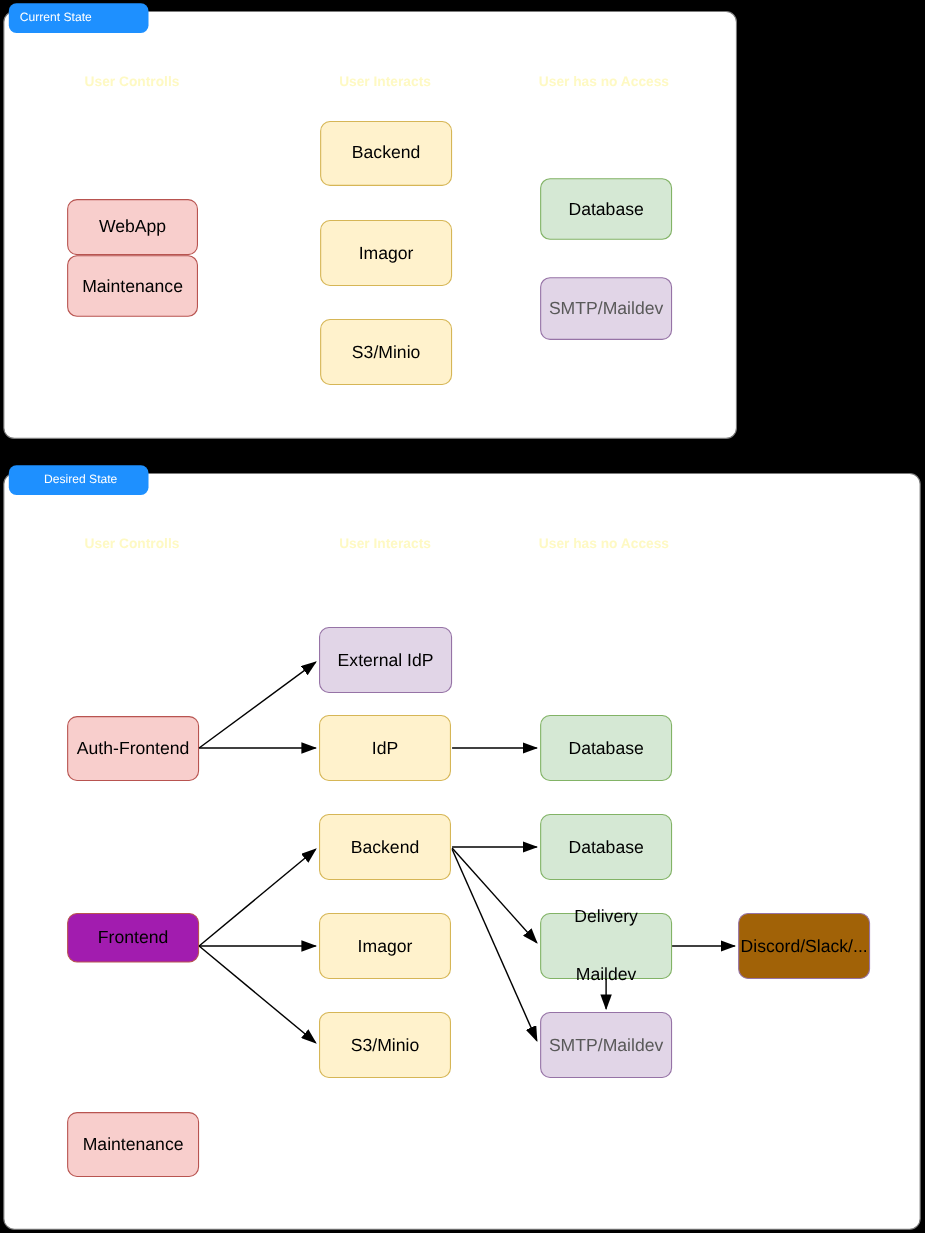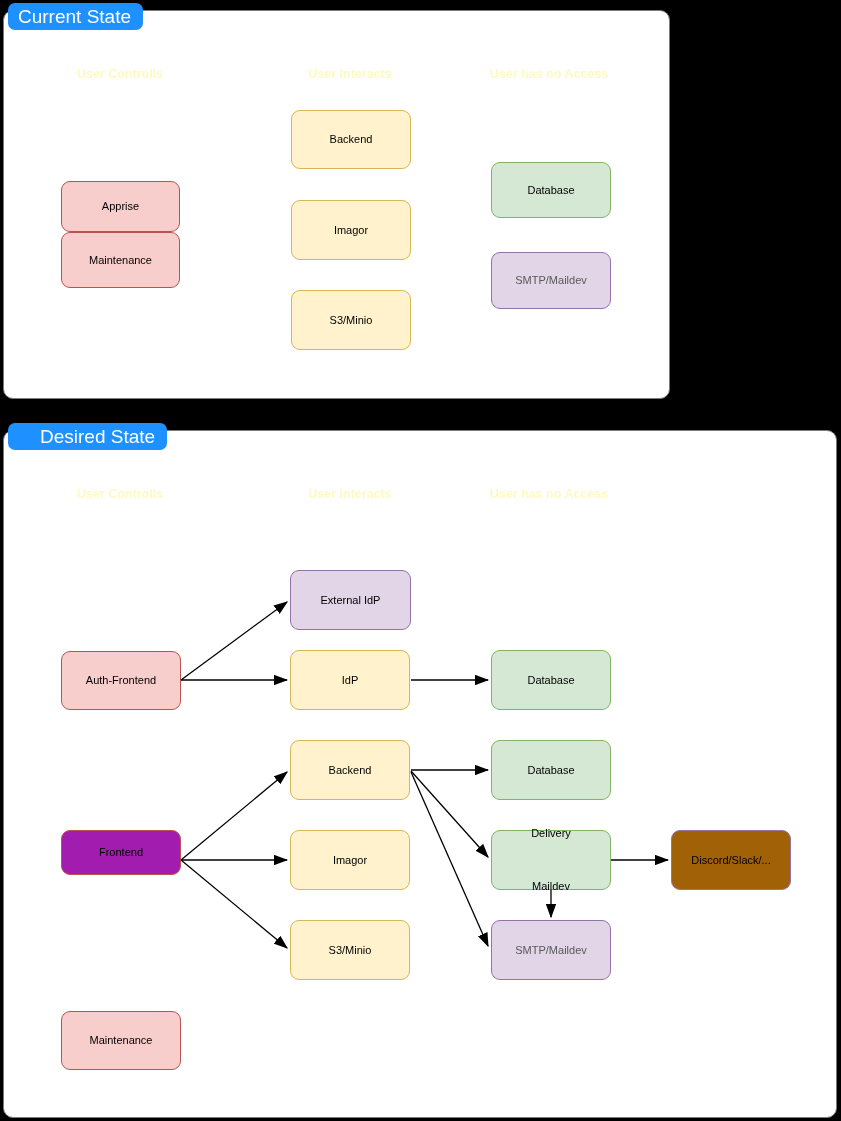--- a/index.html
+++ b/index.html
@@ -21,21 +21,21 @@
     position: absolute;
     background: #ffffff;
     border: 1px solid #7b7b7b;
     border-radius: 10px;
     box-sizing: border-box;
   }
   .badge {
     position: absolute;
     color: #ffffff;
     border-radius: 7px;
-    font-size: 19px;
+    font-size: 11px;
     line-height: 27px;
     padding: 0 12px 0 10px;
     box-sizing: border-box;
     white-space: nowrap;
     z-index: 6;
   }
   .col-header {
     position: absolute;
     transform: translate(-50%, -50%);
     font-size: 12.5px;
@@ -45,21 +45,21 @@
     z-index: 3;
   }
   .node {
     position: absolute;
     border-radius: 9px;
     box-sizing: border-box;
     display: flex;
     flex-direction: column;
     align-items: center;
     justify-content: center;
-    font-size: 11px;
+    font-size: 16px;
     color: #000000;
     text-align: center;
     line-height: 15px;
     z-index: 3;
   }
   #edges-layer {
     position: absolute;
     left: 0; top: 0;
     width: 841px;
     height: 1121px;
@@ -69,21 +69,21 @@
 </style>
 </head>
 <body>
 
 <div id="stage">
     <div class="panel" style="left: 3px; top: 10px; width: 667px; height: 389px;"></div>
     <div class="badge" style="left: 8px; top: 3px; min-width: 127px; height: 27px; background: rgb(30, 144, 255); color: rgb(255, 255, 255);">Current State</div>
     <div class="col-header" style="left: 120px; top: 74px;">User Controlls</div>
     <div class="col-header" style="left: 350px; top: 74px;">User Interacts</div>
     <div class="col-header" style="left: 549px; top: 74px;">User has no Access</div>
-    <div class="node" style="left: 61px; top: 181px; width: 119px; height: 51px; background: rgb(248, 206, 204); border: 1px solid rgb(184, 84, 80);">Apprise</div>
+    <div class="node" style="left: 61px; top: 181px; width: 119px; height: 51px; background: rgb(248, 206, 204); border: 1px solid rgb(184, 84, 80);">WebApp</div>
     <div class="node" style="left: 61px; top: 232px; width: 119px; height: 56px; background: rgb(248, 206, 204); border: 1px solid rgb(184, 84, 80);">Maintenance</div>
     <div class="node" style="left: 291px; top: 110px; width: 120px; height: 59px; background: rgb(255, 242, 204); border: 1px solid rgb(214, 182, 86);">Backend</div>
     <div class="node" style="left: 291px; top: 200px; width: 120px; height: 60px; background: rgb(255, 242, 204); border: 1px solid rgb(214, 182, 86);">Imagor</div>
     <div class="node" style="left: 291px; top: 290px; width: 120px; height: 60px; background: rgb(255, 242, 204); border: 1px solid rgb(214, 182, 86);">S3/Minio</div>
     <div class="node" style="left: 491px; top: 162px; width: 120px; height: 56px; background: rgb(213, 232, 212); border: 1px solid rgb(130, 179, 102);">Database</div>
     <div class="node" style="left: 491px; top: 252px; width: 120px; height: 57px; background: rgb(225, 213, 231); border: 1px solid rgb(150, 115, 166); color: rgb(89, 89, 89);">SMTP/Maildev</div>
     <div class="panel" style="left: 3px; top: 430px; width: 834px; height: 688px;"></div>
     <div class="badge" style="left: 8px; top: 423px; min-width: 127px; height: 27px; background: rgb(30, 144, 255); color: rgb(255, 255, 255); padding-left: 32px;">Desired State</div>
     <div class="col-header" style="left: 120px; top: 494px;">User Controlls</div>
     <div class="col-header" style="left: 350px; top: 494px;">User Interacts</div>

